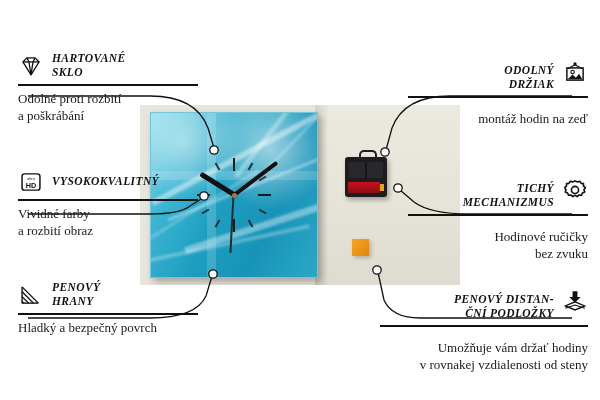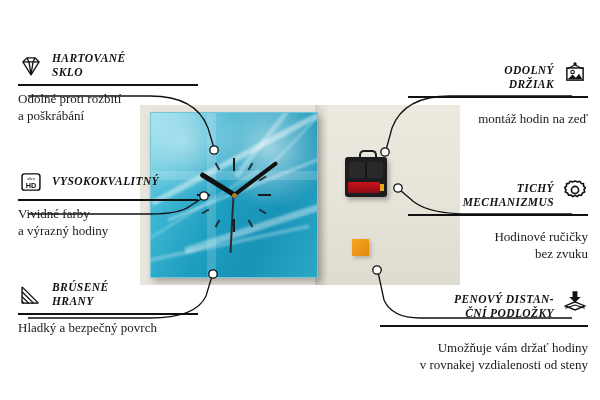--- a/index.html
+++ b/index.html
@@ -225,38 +225,38 @@
         <text x="16" y="12" font-family="Liberation Sans, sans-serif" font-size="5" text-anchor="middle" fill="#111">ultra</text>
         <text x="16" y="21" font-family="Liberation Sans, sans-serif" font-size="9" font-weight="bold" text-anchor="middle" fill="#111">HD</text>
       </svg>
       <div class="titles">
         <span>VYSOKOKVALITNÝ</span>
       </div>
     </div>
     <div class="rule"></div>
     <div class="sub">
       <span>Vividné farby</span>
-      <span>a výrazný hodiny</span>
+      <span>a rozbití obraz</span>
     </div>
   </div>
 
   <div class="feat left" id="f-edges">
     <div class="head">
       <svg class="ic" viewBox="0 0 32 28">
         <g stroke="#111" stroke-width="1.7">
           <path d="M5,4 L25,24"></path>
             <path d="M5,10 L19,24"></path>
             <path d="M5,16 L13,24"></path>
             <path d="M5,22 L7,24"></path>
           <path d="M5,4 L5,24"></path>
             <path d="M5,24 L25,24"></path>
         </g>
       </svg>
       <div class="titles">
-        <span>BRÚSENÉ</span>
+        <span>PENOVÝ</span>
         <span>HRANY</span>
       </div>
     </div>
     <div class="rule"></div>
     <div class="sub">
       <span>Hladký a bezpečný povrch</span>
     </div>
   </div>
 
   <div class="feat right" id="f-holder">

